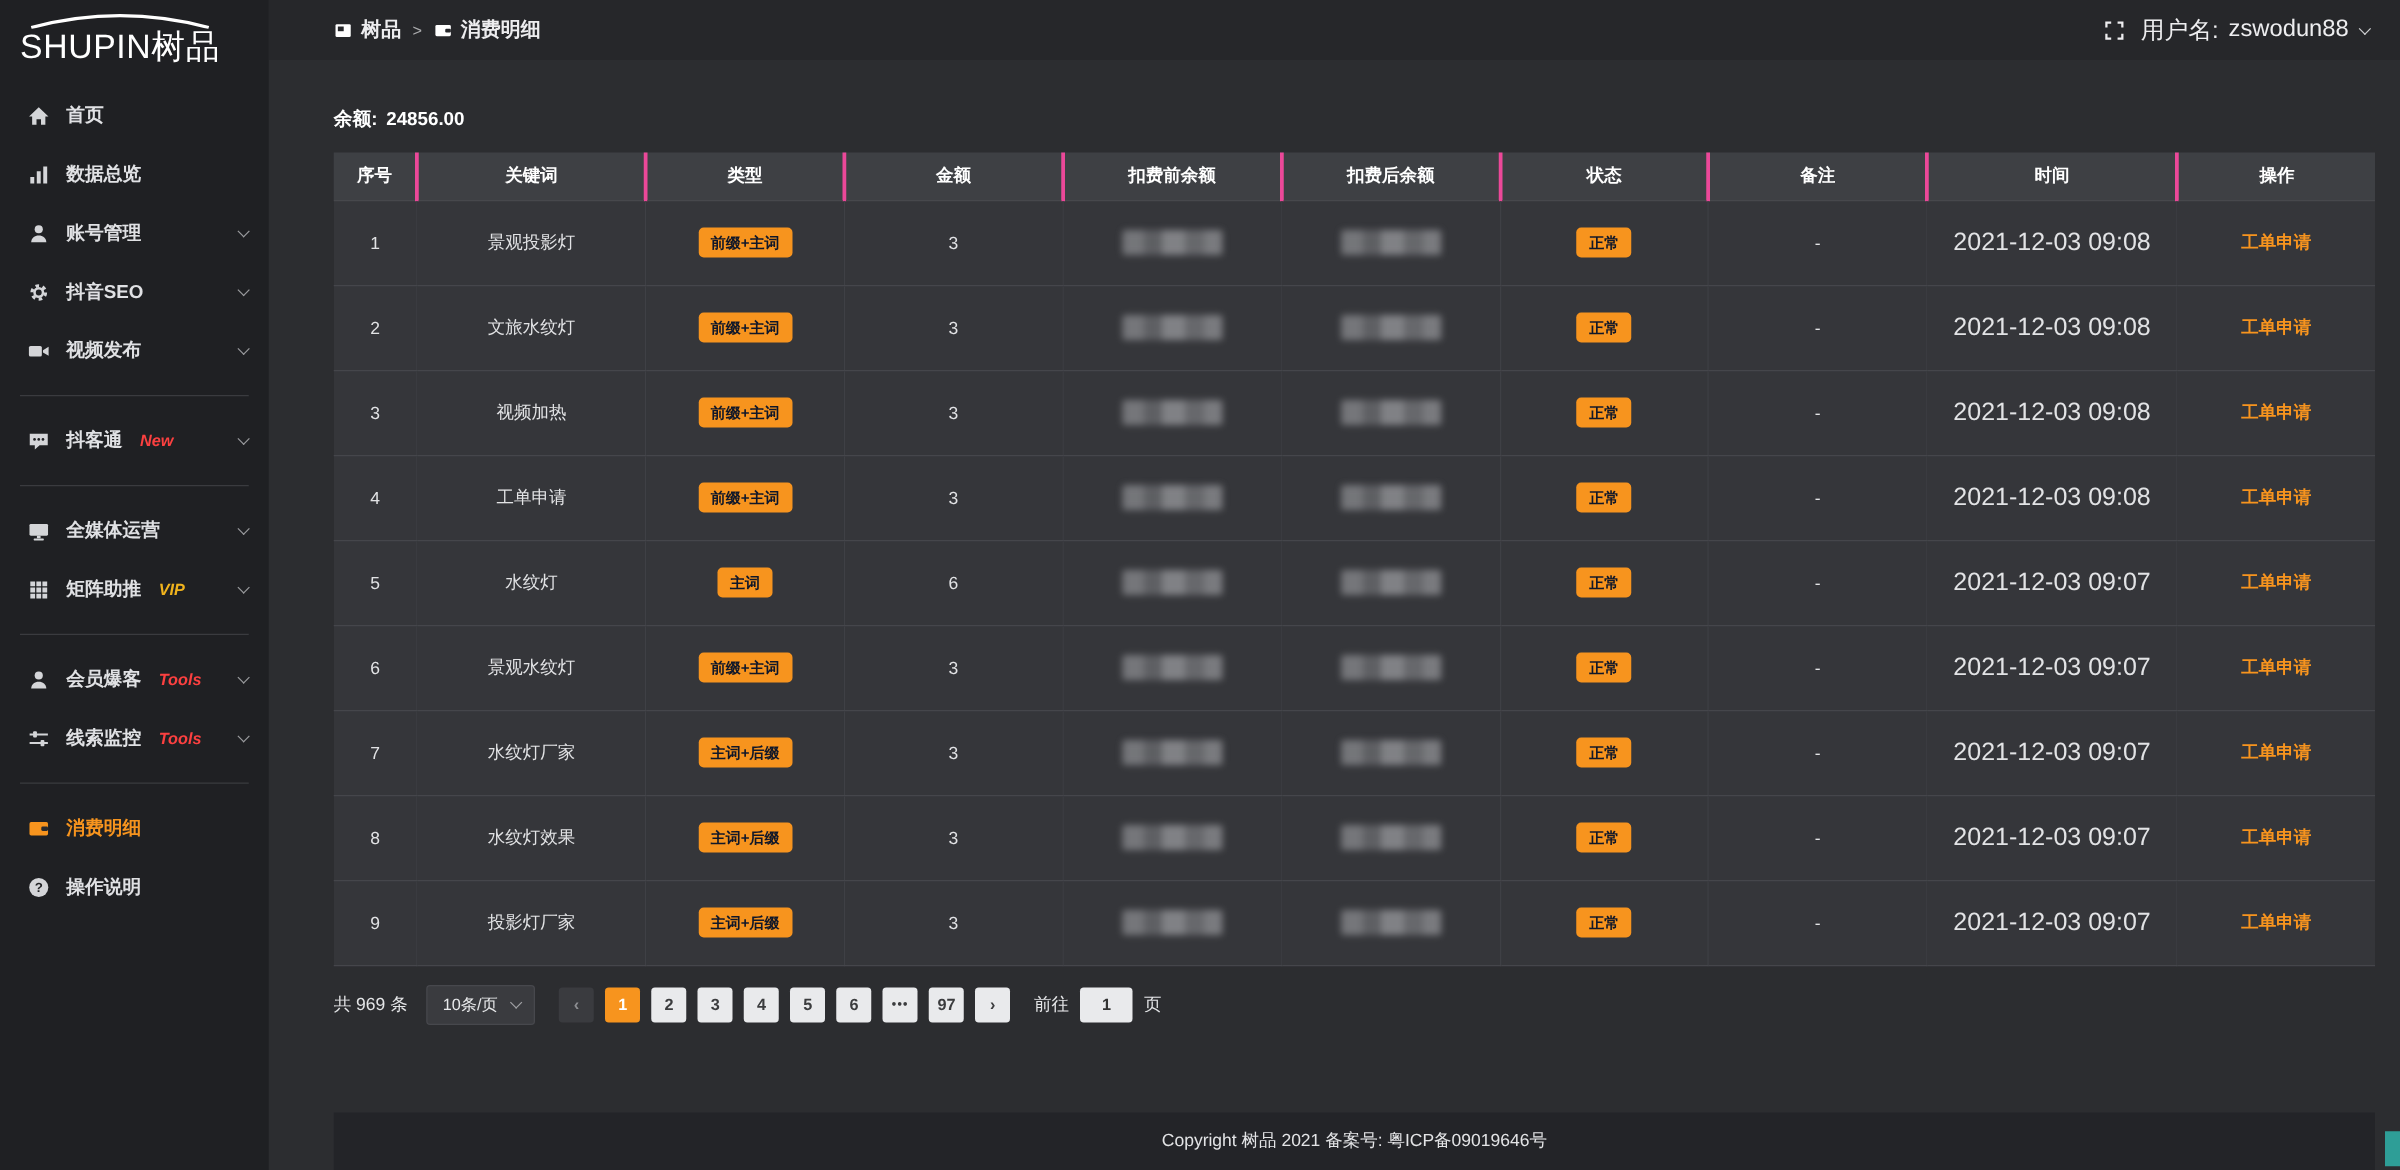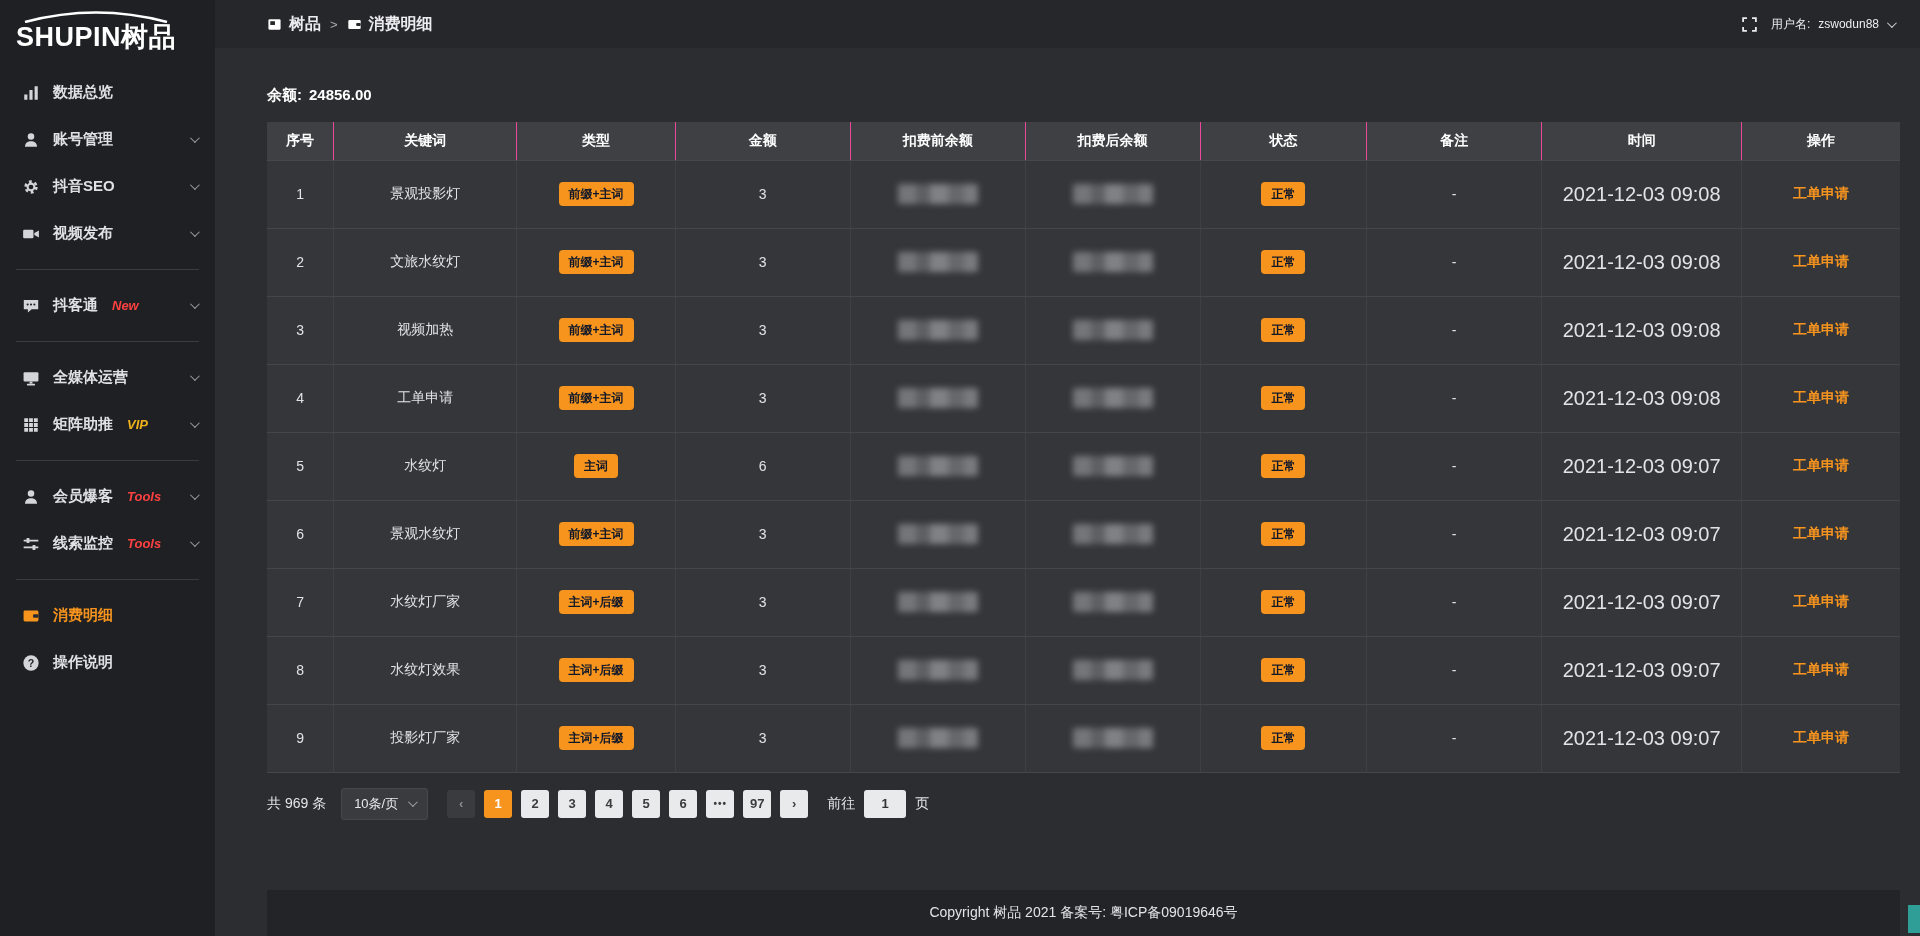--- a/index.html
+++ b/index.html
@@ -4,54 +4,54 @@
 <style>
   *{box-sizing:border-box;margin:0;padding:0}
   html,body{width:1920px;height:936px}
   body{font-family:"Liberation Sans","DejaVu Sans",sans-serif;background:#2c2d30;overflow:hidden}
   .app{display:flex;width:100%;height:100%}
 
   
   .sidebar{width:215px;flex:0 0 215px;background:#1f2023;display:flex;flex-direction:column;overflow:hidden}
   .logo{padding:10px 0 4px 16px;color:#fff}
   .logo-arc{display:block;margin-left:4px}
-  .logo-text{font-weight:700;font-size:27px;letter-spacing:.5px;line-height:1.05;white-space:nowrap}
+  .logo-text{font-weight:400;font-size:27px;letter-spacing:.5px;line-height:1.05;white-space:nowrap}
   .side-nav{margin-top:14px}
   .side-item{display:flex;align-items:center;height:47px;padding:0 18px 0 22px;color:#e0e1e4;cursor:pointer;font-size:15px;font-weight:600}
   .side-item .icon{width:18px;height:18px;display:inline-flex;color:#d4d5d8;flex:0 0 18px}
   .icon svg{width:100%;height:100%;fill:currentColor}
   .side-item .lbl{margin-left:13px;white-space:nowrap}
   .side-item.active{color:#f7941e}
   .side-item.active .icon{color:#f7941e}
   .tag{margin-left:14px;font-style:italic;font-weight:700;font-size:13px}
   .tag.hot{color:#fb4040}
   .tag.vip{color:#f0b31d}
   .chev{margin-left:auto;width:7px;height:7px;border-right:1.6px solid #9a9b9e;border-bottom:1.6px solid #9a9b9e;transform:rotate(45deg) translateY(-2px)}
   .divider{height:1px;background:#3a3b3f;margin:12px 16px}
 
   
   .right-col{flex:1;display:flex;flex-direction:column;height:100%;position:relative;min-width:0}
   .topbar{height:48px;flex:0 0 48px;background:#26272a;display:flex;align-items:center;padding:0 26px 0 52px;color:#ededef}
   .breadcrumb{display:flex;align-items:center;gap:9px;font-size:16px;font-weight:700}
   .bc-item{display:flex;align-items:center;gap:7px;cursor:pointer}
   .bc-icon{width:15px;height:15px;display:inline-flex;color:#fff}
   .bc-sep{color:#aaabad;font-size:13px;font-weight:400}
-  .user-area{margin-left:auto;display:flex;align-items:center;gap:13px;font-size:12px;color:#ededef}
+  .user-area{margin-left:auto;display:flex;align-items:center;gap:13px;font-size:19px;color:#ededef}
   .fs-icon{width:17px;height:17px;cursor:pointer;display:inline-flex}
   .fs-icon svg{width:100%;height:100%;fill:none;stroke:currentColor;stroke-width:1.7}
   .user-name{display:flex;align-items:center;gap:8px;cursor:pointer}
   .user-chev{width:7px;height:7px;border-right:1.5px solid #cfd0d2;border-bottom:1.5px solid #cfd0d2;transform:rotate(45deg) translateY(-2px)}
 
   .content{flex:1;padding:0 20px 0 52px;display:flex;flex-direction:column;min-height:0}
   .balance{margin-top:38px;font-size:15px;color:#fff;font-weight:700}
   .balance .val{margin-left:7px}
 
   
   table{width:100%;border-collapse:collapse;table-layout:fixed;margin-top:17px}
-  th{height:38px;background:#3e4044;color:#fff;font-size:14px;font-weight:600;border-right:1px solid #ec4899;border-bottom:1px solid #47484c;text-align:center}
+  th{height:38px;background:#3e4044;color:#fff;font-size:14px;font-weight:600;border-right:3px solid #ec4899;border-bottom:1px solid #47484c;text-align:center}
   th:last-child{border-right:none}
   td{height:68px;background:#35363a;color:#e2e3e5;font-size:14px;text-align:center;border-right:1px solid #3f4045;border-bottom:1px solid #45464b;overflow:hidden}
   td:last-child{border-right:none}
   col.c-no{width:4%}col.c-kw{width:11%}col.c-type{width:9.5%}col.c-amt{width:10.5%}
   col.c-b1{width:10.5%}col.c-b2{width:10.5%}col.c-st{width:10%}col.c-rm{width:10.5%}
   col.c-tm{width:12%}col.c-op{width:9.5%}
   .badge{display:inline-block;background:#f7941e;color:#0f172a;font-size:12px;line-height:1;padding:6px 10px;border-radius:4px;font-weight:600}
   .blur-block{width:80px;height:20px;margin:0 auto;border-radius:2px;filter:blur(3px);opacity:.78;
     background:linear-gradient(90deg,#87888c 0 22%,#6a6b6f 22% 40%,#96979b 40% 63%,#75767a 63% 82%,#8d8e92 82% 100%)}
   .action-link{color:#f7941e;cursor:pointer;font-weight:700}
@@ -78,20 +78,28 @@
 <div class="app">
 
   <aside class="sidebar">
     <div class="logo">
       <svg class="logo-arc" width="152" height="13" viewBox="0 0 152 13">
         <path d="M5 12 Q76 -7 147 12" stroke="#ffffff" stroke-width="2.6" fill="none"></path>
       </svg>
       <div class="logo-text"><span>SHUPIN</span><span>树品</span></div>
     </div>
     <nav class="side-nav" id="side-nav">
+        <div class="side-item">
+          <span class="icon">
+            <svg viewBox="0 0 16 16">
+              <path d="M8 1.6 14.9 8.2h-2.2V14H9.6v-3.9H6.4V14H3.3V8.2H1.1Z"></path>
+            </svg>
+          </span>
+          <span class="lbl">首页</span>
+        </div>
         <div class="side-item">
           <span class="icon">
             <svg viewBox="0 0 16 16">
               <path d="M2 9.4h2.8V14H2zM6.6 5.4h2.8V14H6.6zM11.2 2h2.8v12h-2.8z"></path>
             </svg>
           </span>
           <span class="lbl">数据总览</span>
         </div>
         <div class="side-item">
           <span class="icon">

